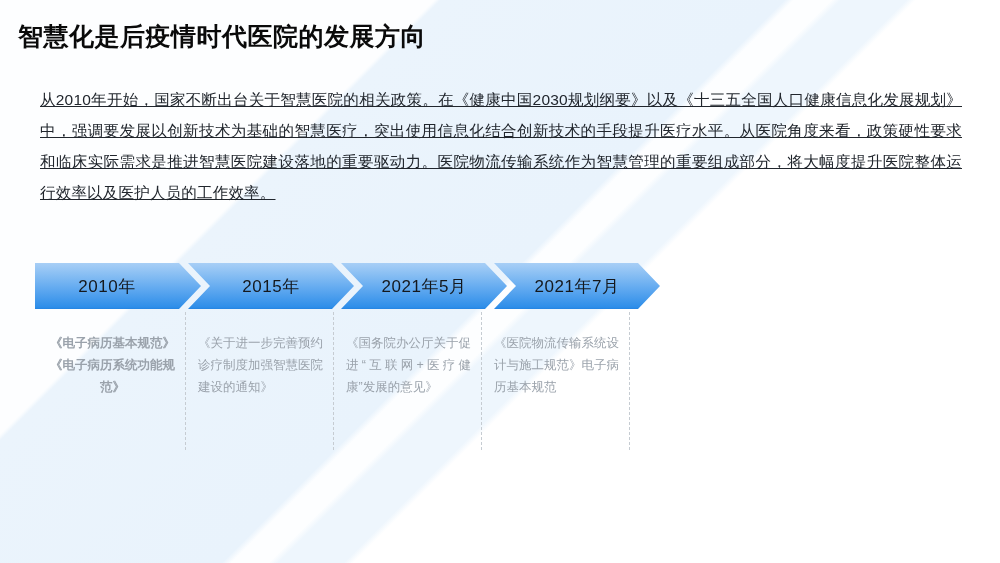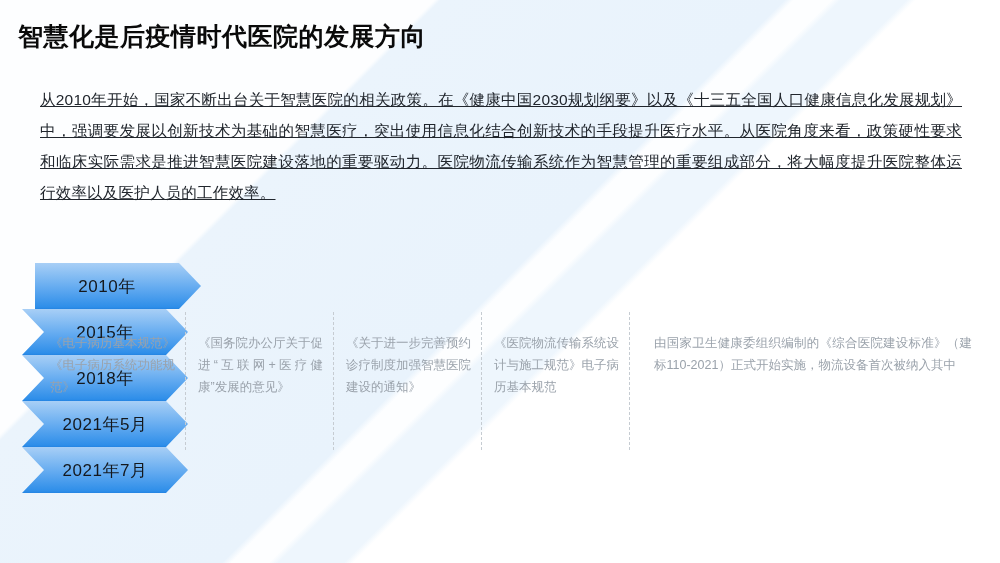--- a/index.html
+++ b/index.html
@@ -18,21 +18,21 @@
     font-size:25px;font-weight:700;color:var(--title-color,#0a0a0a);
     letter-spacing:0.5px;
   }
   .intro{
     position:absolute;left:40px;right:38px;top:84px;margin:0;
     font-size:15.5px;line-height:31px;text-align:justify;
     color:var(--body-color,#21262d);letter-spacing:0.2px;text-decoration:underline;
   }
   .arrows{
     position:absolute;left:35px;top:263px;height:46px;
-    display:flex;align-items:stretch;flex-direction:column;
+    display:flex;align-items:stretch;
   }
   .arrow{
     position:relative;width:166px;height:46px;flex:none;
     background:linear-gradient(180deg,var(--arrow-top,#a8cff6) 0%,#62aaf0 55%,var(--arrow-bottom,#2e8ee9) 96%,#2484e2 100%);
     clip-path:polygon(0 0, calc(100% - 22px) 0, 100% 50%, calc(100% - 22px) 100%, 0 100%, 22px 50%);
     display:flex;align-items:center;justify-content:center;
   }
   .arrow.first{
     clip-path:polygon(0 0, calc(100% - 22px) 0, 100% 50%, calc(100% - 22px) 100%, 0 100%);
   }
@@ -49,61 +49,55 @@
     width:148px;flex:none;min-height:138px;
     padding:20px 10px 0 12px;box-sizing:border-box;
     border-right:1px dashed var(--divider-color,#c6ccd2);
   }
   .desc-col.last{width:auto;flex:1;border-right:none;padding:20px 18px 0 24px;}
   .desc-col p{
     margin:0;font-size:12.5px;line-height:22px;
     color:var(--desc-color,#9aa2ab);
     text-align:justify;white-space:pre-line;
   }
-  .desc-col.center p{}
+  .desc-col.center p{text-align:center;font-weight:bold;}
 </style>
 </head>
 <body>
 
 <div class="slide">
 
   <h1 class="title">智慧化是后疫情时代医院的发展方向</h1>
 
   <p class="intro">从2010年开始，国家不断出台关于智慧医院的相关政策。在《健康中国2030规划纲要》以及《十三五全国人口健康信息化发展规划》中，强调要发展以创新技术为基础的智慧医疗，突出使用信息化结合创新技术的手段提升医疗水平。从医院角度来看，政策硬性要求和临床实际需求是推进智慧医院建设落地的重要驱动力。医院物流传输系统作为智慧管理的重要组成部分，将大幅度提升医院整体运行效率以及医护人员的工作效率。</p>
 
   <div class="arrows">
     <div class="arrow first">
       <span class="year">2010年</span>
     </div>
     <div class="arrow">
       <span class="year">2015年</span>
     </div>
     <div class="arrow">
-      <span class="year">2018年</span>
-    </div>
-    <div class="arrow">
       <span class="year">2021年5月</span>
     </div>
     <div class="arrow">
       <span class="year">2021年7月</span>
     </div>
   </div>
 
   <div class="descs">
     <div class="desc-col center">
       <p>《电子病历基本规范》
 《电子病历系统功能规范》</p>
     </div>
     <div class="desc-col">
+      <p>《关于进一步完善预约诊疗制度加强智慧医院建设的通知》</p>
+    </div>
+    <div class="desc-col">
       <p>《国务院办公厅关于促进“互联网+医疗健康”发展的意见》</p>
     </div>
     <div class="desc-col">
-      <p>《关于进一步完善预约诊疗制度加强智慧医院建设的通知》</p>
-    </div>
-    <div class="desc-col">
       <p>《医院物流传输系统设计与施工规范》电子病历基本规范</p>
-    </div>
-    <div class="desc-col last">
-      <p>由国家卫生健康委组织编制的《综合医院建设标准》（建标110-2021）正式开始实施，物流设备首次被纳入其中</p>
     </div>
   </div>
 
 </div>
 
 </body></html>

